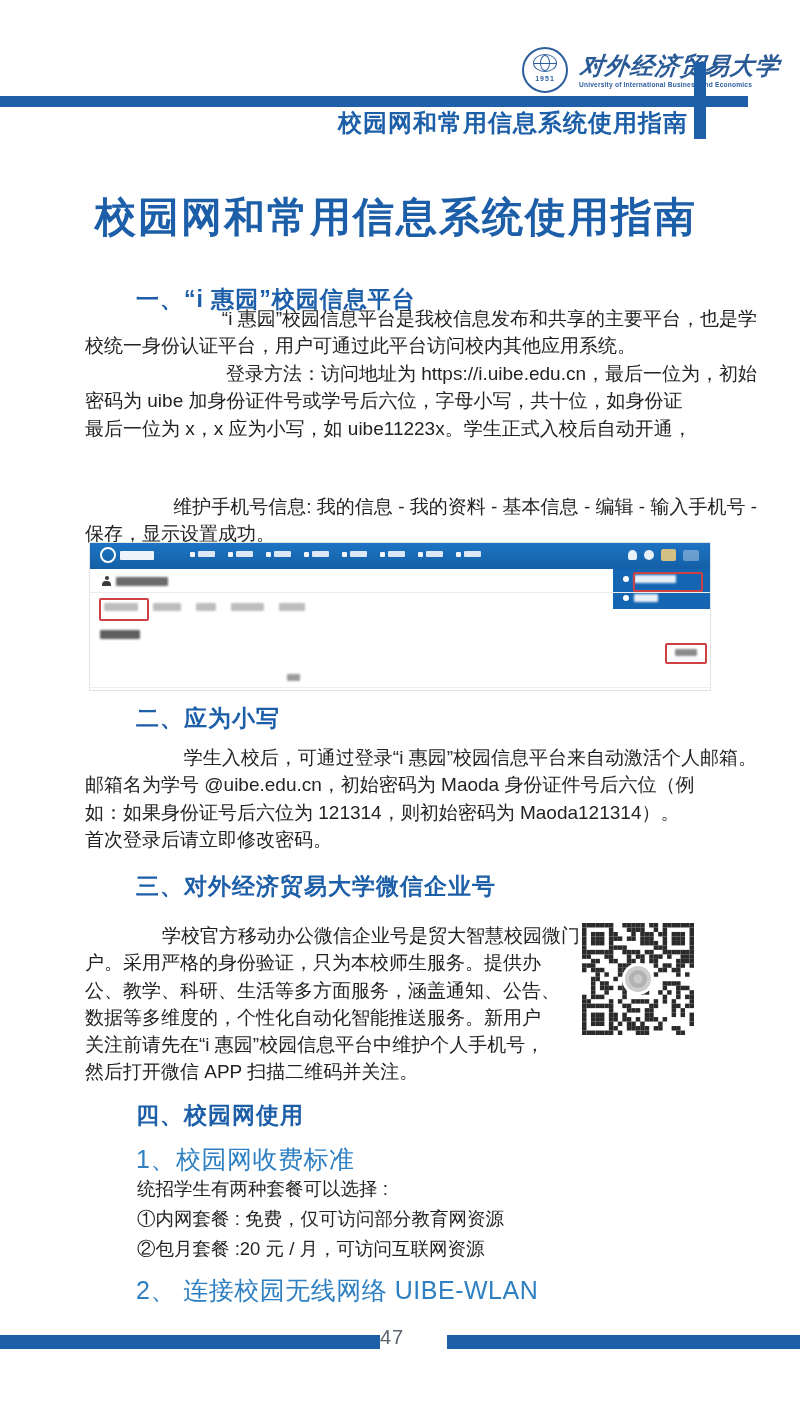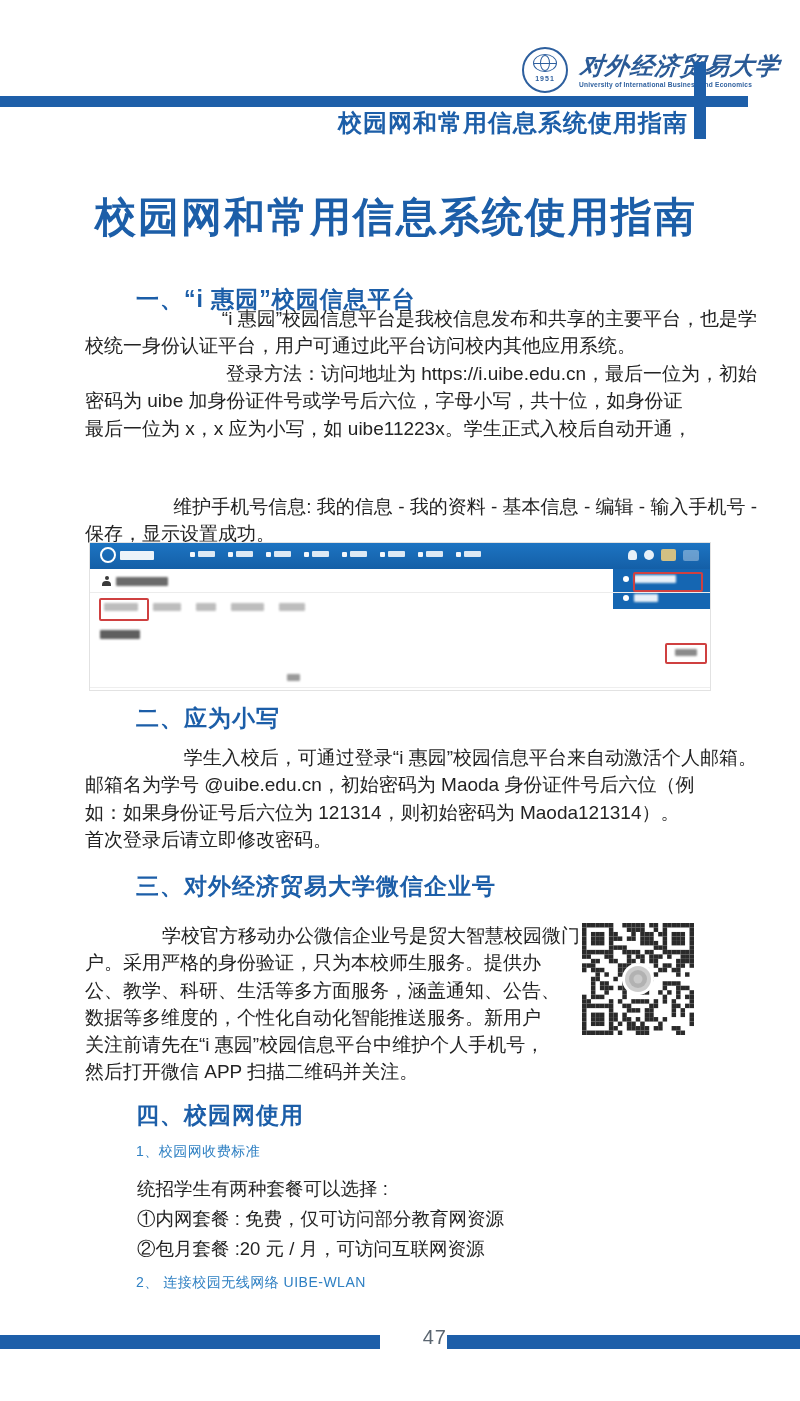--- a/index.html
+++ b/index.html
@@ -15,21 +15,21 @@
   .seal .yr{font-size:7px;font-weight:bold;letter-spacing:1px;margin-top:3px;}
   .cn-name{left:580px;top:50px;width:172px;font-family:"DejaVu Serif","Liberation Serif",serif;font-weight:bold;font-style:italic;font-size:24px;color:#2a5a96;letter-spacing:1px;transform:skewX(-6deg);white-space:nowrap;}
   .en-name{left:579px;top:81px;width:175px;font-size:6.6px;font-weight:bold;color:#2d5f9e;letter-spacing:.2px;white-space:nowrap;}
   .hbar{left:0;top:96px;width:748px;height:11px;background:#1e5fa9;}
   .vbar{left:694px;top:62px;width:12px;height:77px;background:#1e5fa9;}
   .header-title{right:112px;top:107px;font-size:24px;font-weight:bold;color:#1c5ea8;letter-spacing:1px;white-space:nowrap;}
 
   
   .h1{left:95px;top:190px;font-size:41px;font-weight:bold;color:#1c5ea8;letter-spacing:2px;white-space:nowrap;}
   .sec-h{left:136px;font-size:23px;font-weight:bold;color:#1c5ea8;letter-spacing:1px;white-space:nowrap;}
-  .sub-h{left:136px;font-size:14px;color:#2f80c3;letter-spacing:.5px;white-space:nowrap;}
+  .sub-h{left:136px;font-size:25px;color:#2f80c3;letter-spacing:.5px;white-space:nowrap;}
   .body-block{left:85px;width:672px;font-size:19px;line-height:27.3px;color:#232323;}
   .tline{white-space:nowrap;}
   .tline.indent{text-indent:2em;text-align:right;}
   .s4-lines{left:137px;width:560px;font-size:18.5px;line-height:30px;color:#232323;}
 
   
   .shot{left:90px;top:543px;width:620px;height:147px;background:#fff;box-shadow:0 0 0 1px #e2e2e2;overflow:hidden;}
   .shot .navbar{position:absolute;left:0;top:0;width:620px;height:26px;background:linear-gradient(180deg,#1d74c2,#145fa7);}
   .shot .nlogo{position:absolute;left:10px;top:4px;display:flex;align-items:center;filter:blur(.6px);}
   .shot .nlogo .lg-circ{width:16px;height:16px;border:2px solid #fff;border-radius:50%;box-sizing:border-box;}
@@ -61,21 +61,21 @@
   .shot .flabel{position:absolute;background:#9a9a9a;filter:blur(1px);border-radius:1px;}
   .shot .div2{position:absolute;left:0;top:144px;width:620px;height:1px;background:#eeeeee;}
 
   
   .qr{left:582px;top:923px;width:112px;height:114px;}
 
   
   .fbar{top:1335px;height:14px;background:#1e5fa9;}
   .fbar.left{left:0;width:380px;}
   .fbar.right{left:447px;width:353px;}
-  .pagenum{left:380px;top:1326px;width:67px;text-align:right;font-size:20px;color:#5a6570;letter-spacing:1px;}
+  .pagenum{left:380px;top:1326px;width:67px;text-align:left;font-size:20px;color:#5a6570;letter-spacing:1px;}
 </style>
 </head>
 <body>
 
 <div class="page">
 
   <div class="abs seal">
     <div class="globe"></div>
     <div class="yr">1951</div>
   </div>

